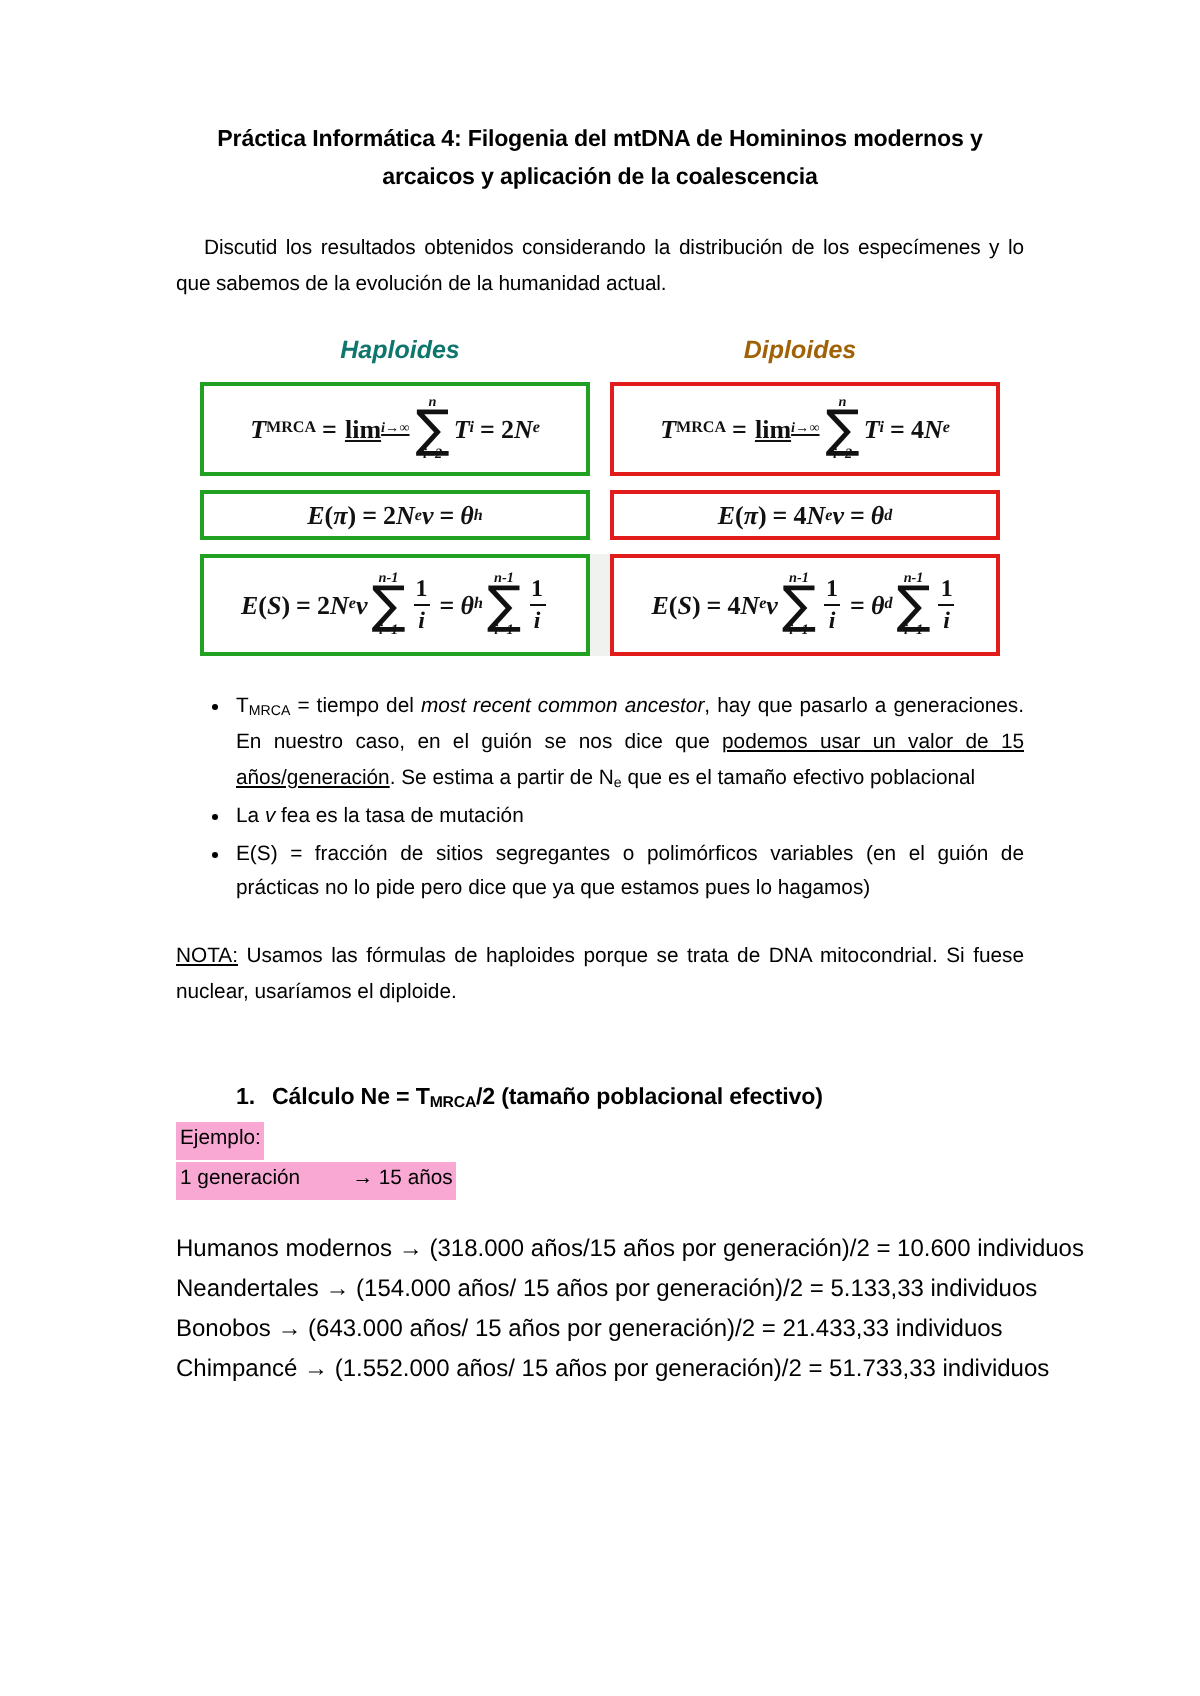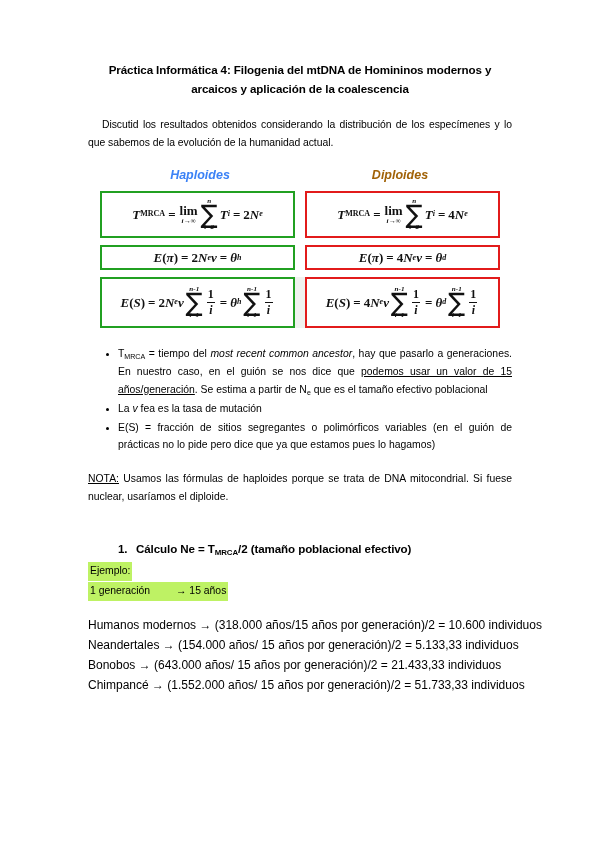--- a/index.html
+++ b/index.html
@@ -61,21 +61,21 @@
     width: 100%;
     margin-bottom: 9px;
   }
   .formula-heads > div {
     flex: 1;
     text-align: center;
     font-size: 12.5px;
     font-weight: bold;
     font-style: italic;
   }
-  .head-hap { color: #3b82f6; }
+  .head-hap { color: #0f766e; }
   .head-dip { color: #a16207; }
 
   .formula-grid {
     display: flex;
     flex-direction: column;
     gap: 7px;
   }
   .formula-row {
     display: flex;
     gap: 10px;
@@ -108,24 +108,25 @@
     line-height: 1;
   }
   .math .up { font-style: italic; }
   .math .rm { font-style: normal; }
   .sub { font-size: 0.62em; vertical-align: -0.32em; font-style: italic; }
   .subrm { font-size: 0.62em; vertical-align: -0.32em; font-style: normal; }
   .op { margin: 0 3px; font-style: normal; font-weight: bold; }
 
   .limgrp {
     display: inline-flex;
-    flex-direction: column;
+    flex-direction: row;
     align-items: center;
     margin: 0 1px;
     line-height: 1;
+    text-decoration: underline;
   }
   .limgrp .lim-main { font-style: normal; font-weight: bold; font-size: 1em; }
   .limgrp .lim-sub { font-size: 0.55em; font-style: italic; margin-top: 1px; }
 
   .sumgrp {
     display: inline-flex;
     flex-direction: column;
     align-items: center;
     margin: 0 2px;
     line-height: 1;
@@ -191,21 +192,21 @@
   }
   .section-head .num { display: inline-block; width: 18px; }
 
   .hl-block {
     margin-top: 5px;
     font-size: 10.4px;
     line-height: 1.62;
   }
   .hl-line { display: block; margin-bottom: 1px; }
   .hl-line > span.hl {
-    background: #bef264;
+    background: #f9a8d4;
     padding: 1px 2px;
     display: inline-block;
   }
   .hl-line .gen-gap { display: inline-block; width: 26px; }
 
   .calc-block {
     margin-top: 14px;
     font-size: 12px;
     line-height: 1.68;
   }

